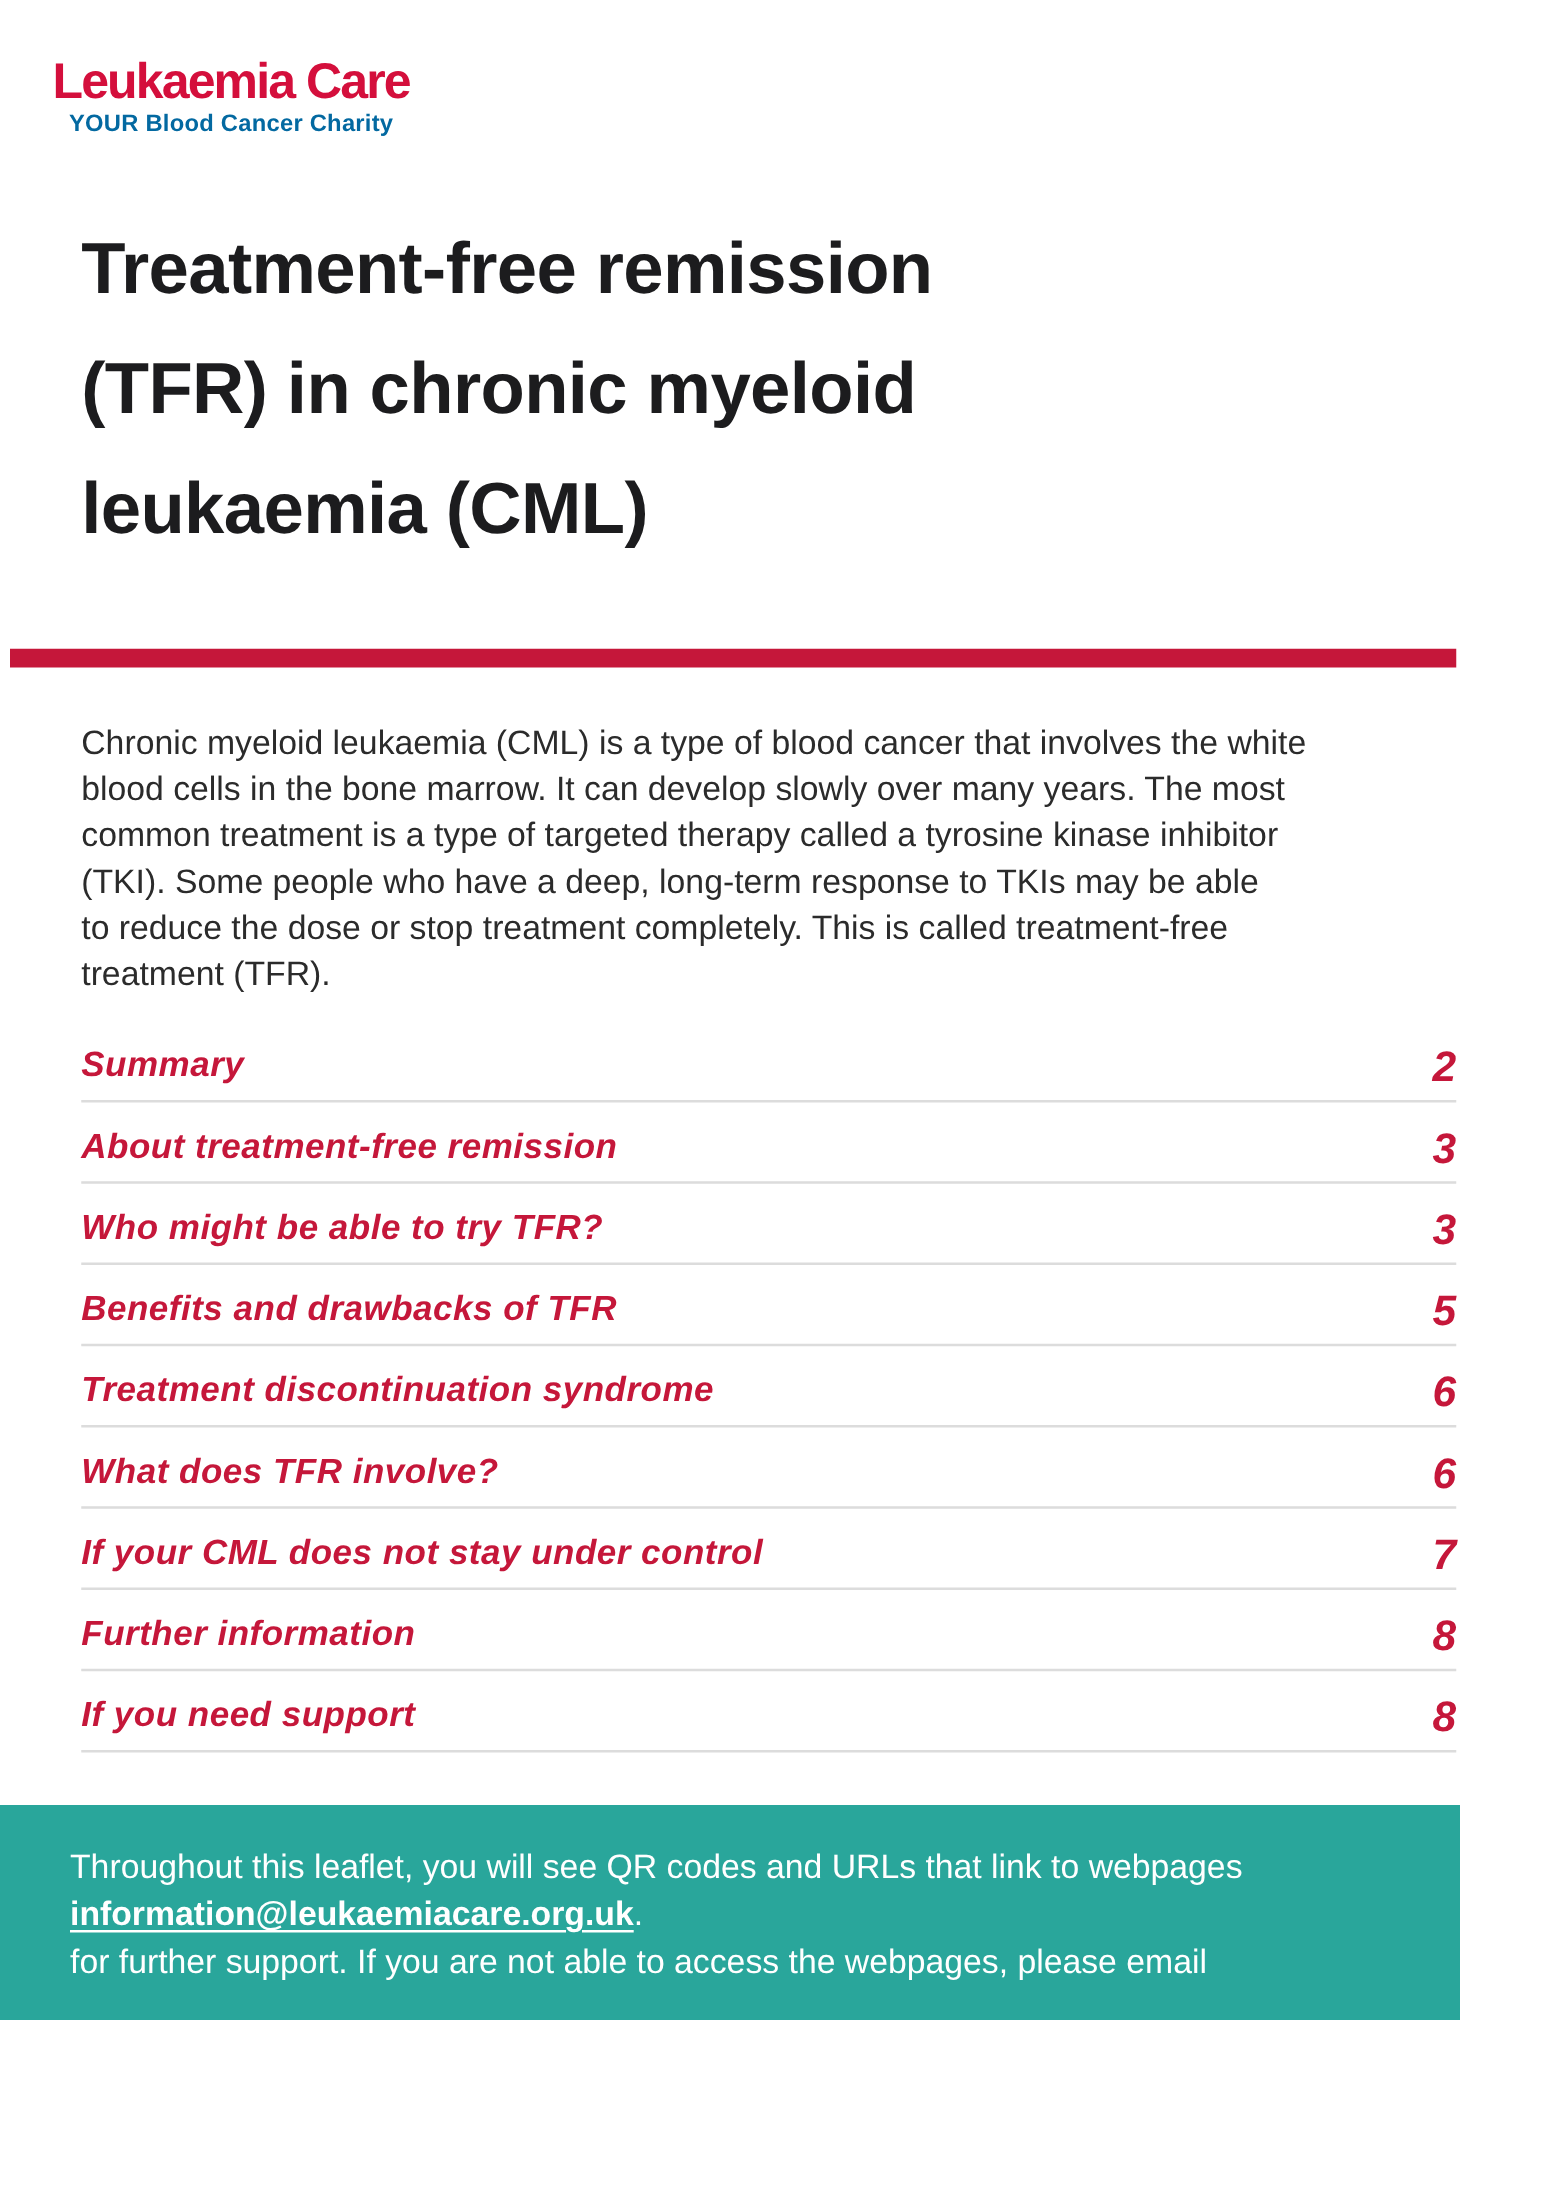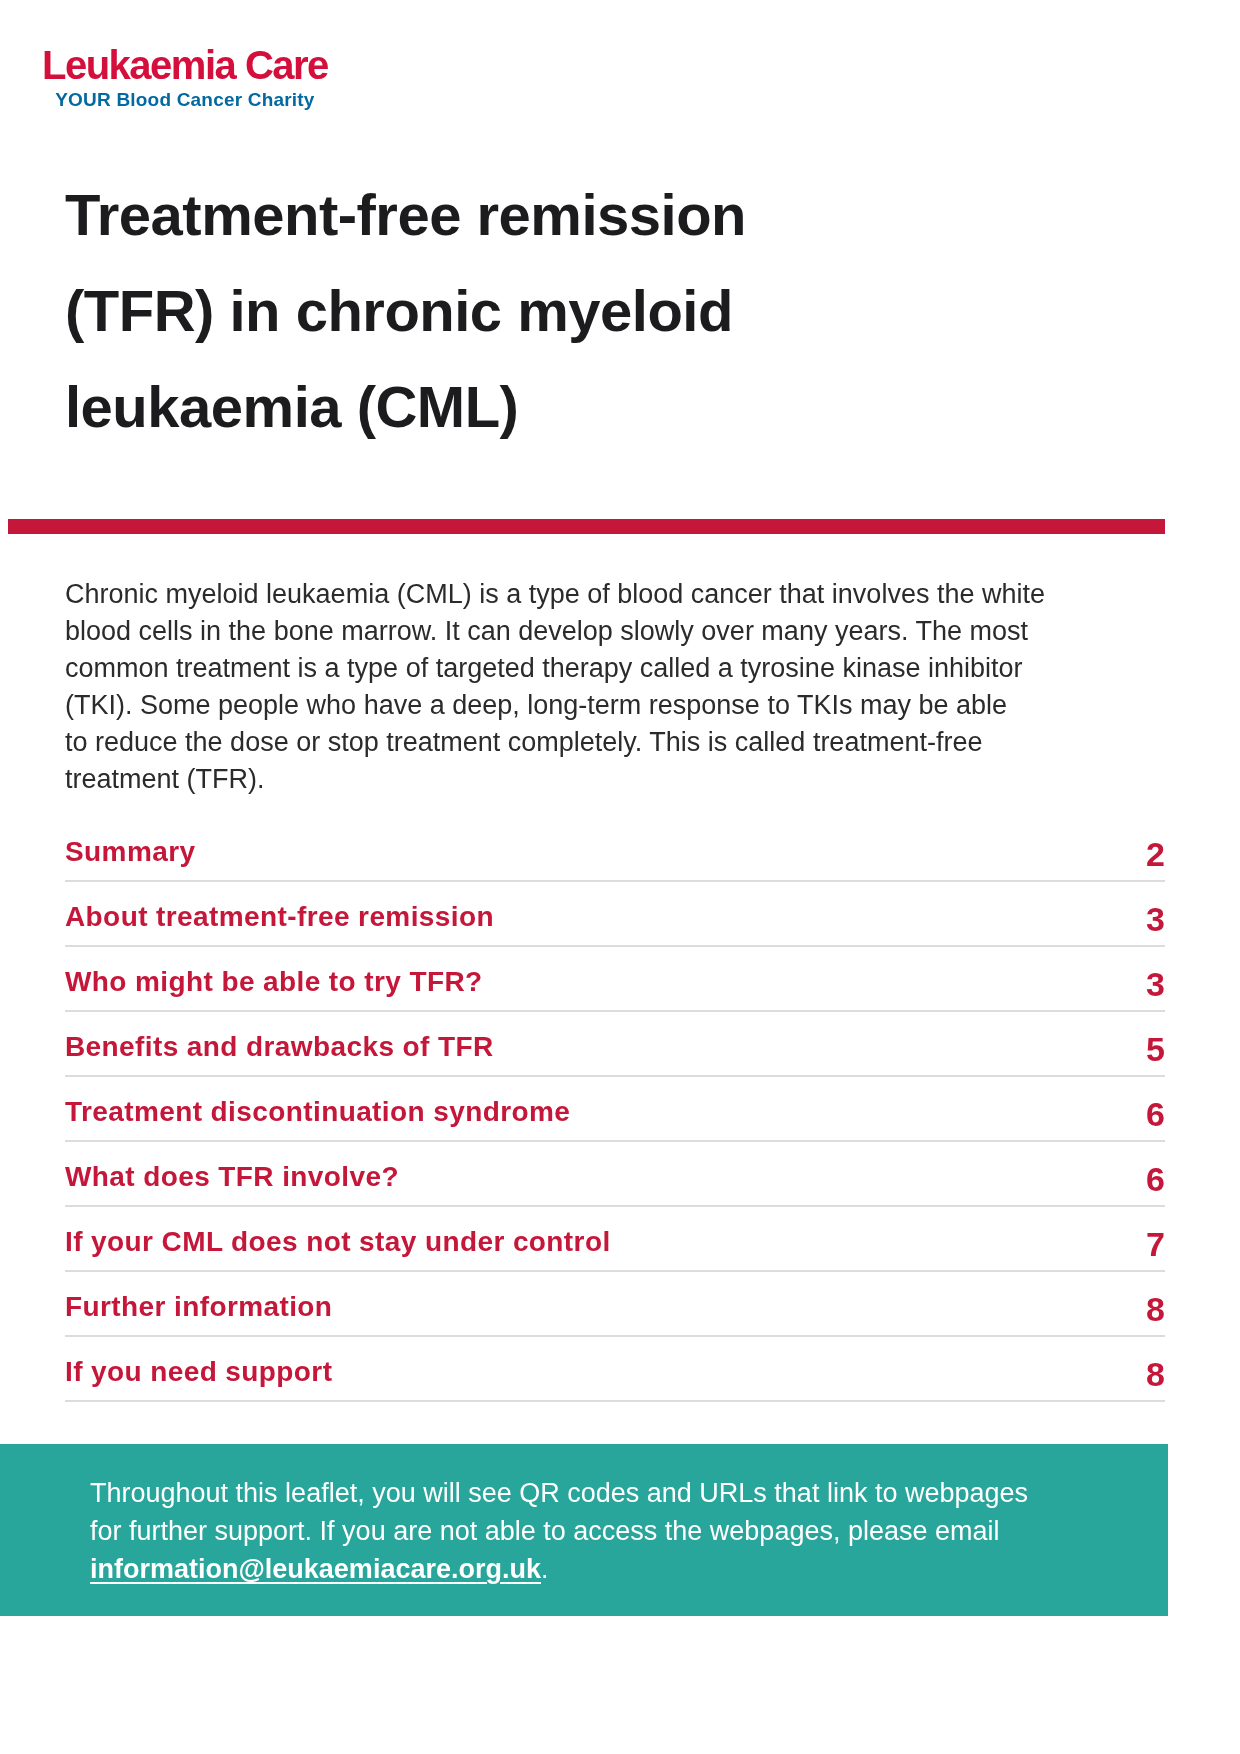--- a/index.html
+++ b/index.html
@@ -65,39 +65,40 @@
   .toc {
     margin: 34px 0 0 65px;
     width: 1100px;
   }
   .toc-row {
     display: flex;
     justify-content: space-between;
     align-items: flex-end;
     padding: 19px 0 12px 0;
     border-bottom: 2px solid var(--divider-gray);
+    font-style: italic;
   }
   .toc-row:first-child { padding-top: 4px; }
   .toc-label {
     font-size: 28px;
     font-weight: 700;
     letter-spacing: 0.4px;
     color: var(--accent-red);
   }
   .toc-page {
     font-size: 34px;
     font-weight: 700;
     line-height: 28px;
     color: var(--accent-red);
   }
   .banner {
     margin-top: 42px;
     width: 1168px;
     background: var(--teal);
-    padding: 30px 40px 28px 90px;
+    padding: 30px 40px 28px 56px;
     color: #ffffff;
   }
   .banner-line {
     display: block;
     font-size: 27px;
     line-height: 38px;
     font-weight: 400;
   }
   .email-link {
     color: #ffffff;
@@ -168,17 +169,17 @@
       <span class="toc-page">8</span>
     </div>
     <div class="toc-row">
       <span class="toc-label">If you need support</span>
       <span class="toc-page">8</span>
     </div>
   </nav>
 
   <div class="banner">
     <span class="banner-line">Throughout this leaflet, you will see QR codes and URLs that link to webpages</span>
+    <span class="banner-line"><a href="#" class="email-link">information@leukaemiacare.org.uk</a><span>.</span></span>
     <span class="banner-line">for further support. If you are not able to access the webpages, please email</span>
-    <span class="banner-line"><a href="#" class="email-link">information@leukaemiacare.org.uk</a><span>.</span></span>
   </div>
 
 </div>
 
 </body></html>

